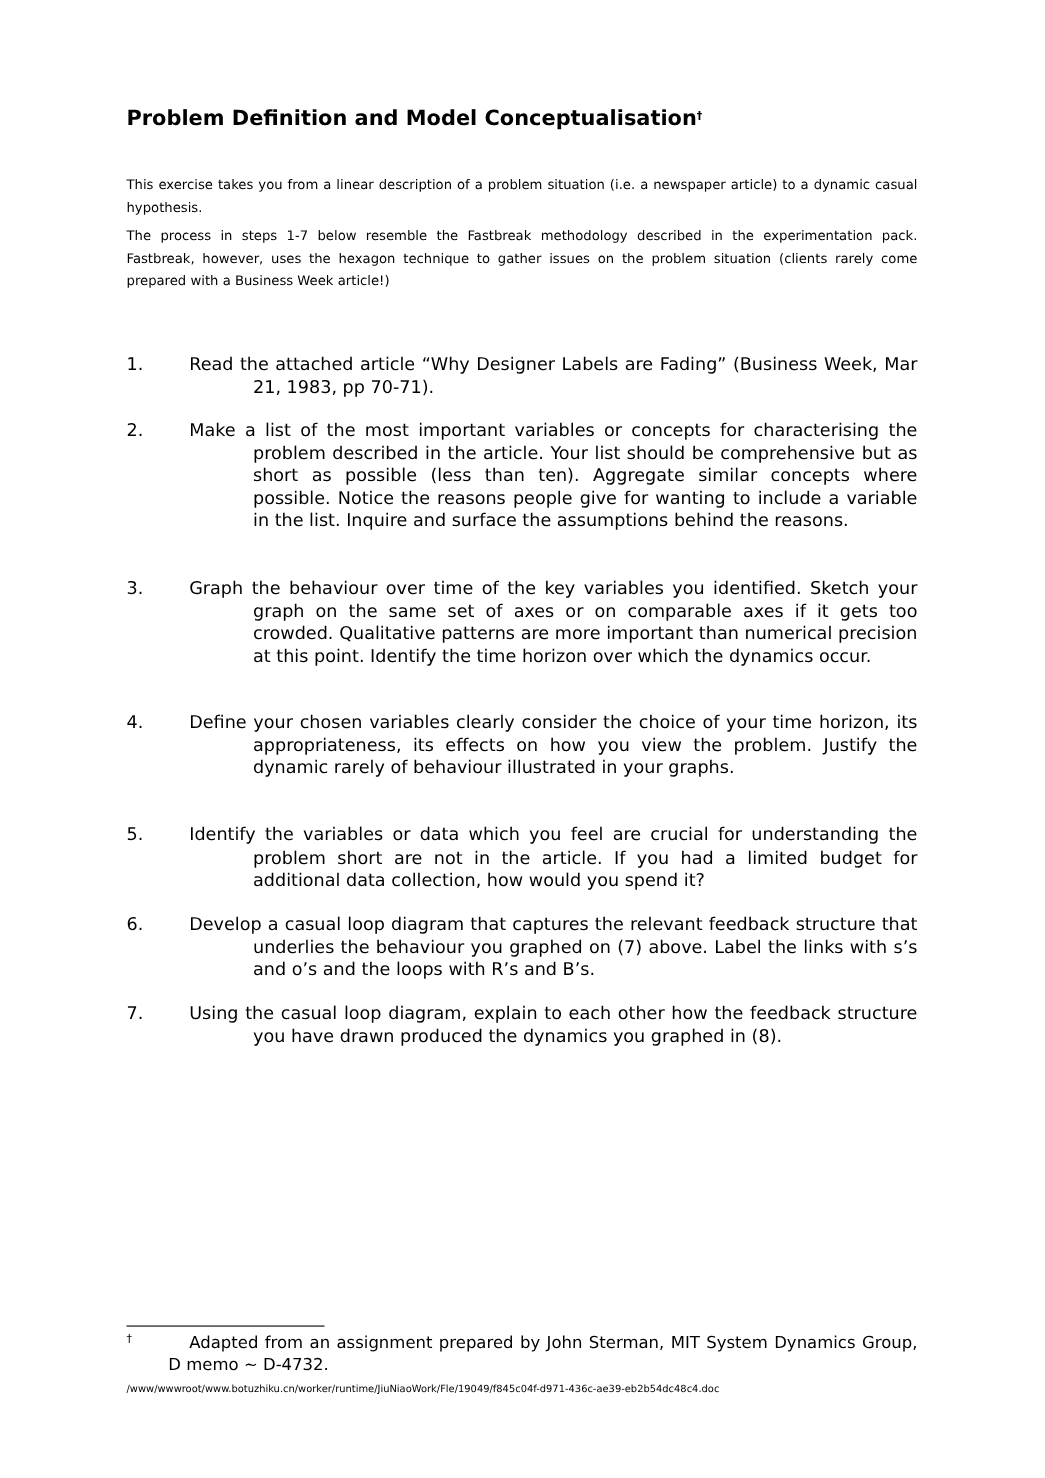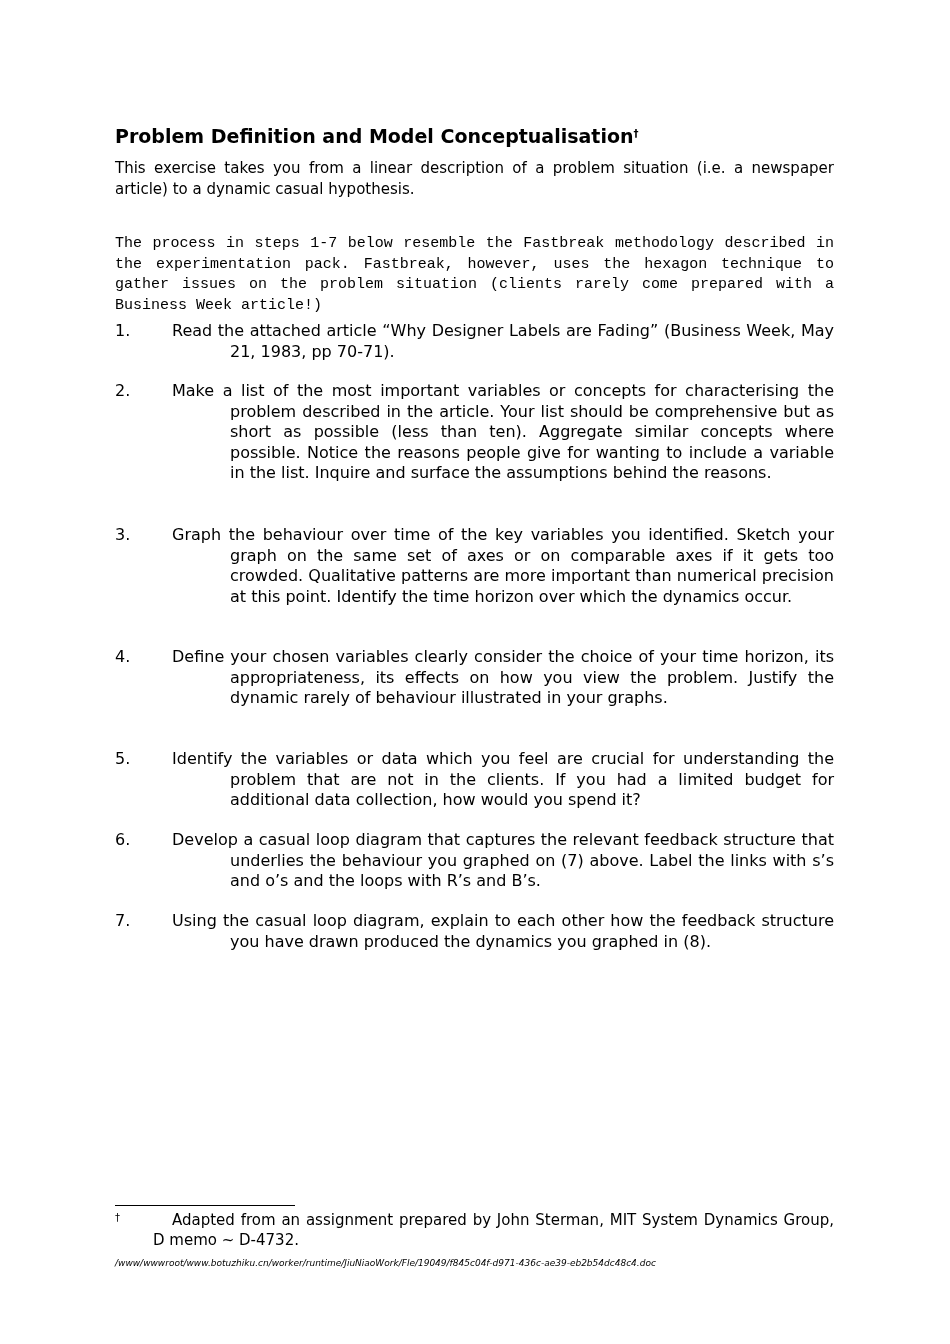--- a/index.html
+++ b/index.html
@@ -3,29 +3,29 @@
   <meta charset="utf-8">
   <style>
     html, body { margin: 0; padding: 0; background: #ffffff; }
     body {
       width: 950px; height: 1344px; position: relative; overflow: hidden;
       font-family: "DejaVu Sans", sans-serif; color: #000;
     }
     .page { position: absolute; left: 115px; top: 0; width: 719px; }
     .title {
       position: absolute; top: 96px; left: 0;
-      font-weight: bold; font-size: 19px; line-height: 24px; white-space: nowrap; margin-top: 28px;
+      font-weight: bold; font-size: 19px; line-height: 24px; white-space: nowrap;
     }
     .title sup { font-size: 10px; vertical-align: top; position: relative; top: -2px; }
     .para {
       position: absolute; left: 0; width: 719px;
-      font-size: 15px; line-height: 20.6px; text-align: justify;
+      font-size: 12px; line-height: 20.6px; text-align: justify;
     }
     .p1 { top: 158px; }
-    .p2 { top: 234px; font-family: Liberation Mono, monospace; }
+    .p2 { top: 204px; }
     .item {
       position: absolute; left: 0; width: 719px;
       font-size: 16px; line-height: 20.6px; text-align: justify;
     }
     .item .num { position: absolute; left: 0; top: 0; }
     .item .txt {
       display: block; padding-left: 115px; text-indent: -58px; text-align: justify;
     }
     .i1 { top: 321px; }
     .i2 { top: 381px; }
@@ -38,51 +38,51 @@
       position: absolute; left: 115px; top: 1205px; width: 180px; height: 1px; background: #000;
     }
     .footnote {
       position: absolute; left: 115px; top: 1210px; width: 719px;
       font-size: 15px; line-height: 20px; text-align: justify;
     }
     .footnote .mark { position: absolute; left: 0; top: -2px; font-size: 10px; }
     .footnote .ftxt { display: block; padding-left: 38px; text-indent: 19px; }
     .path {
       position: absolute; left: 115px; top: 1257px;
-      font-size: 9px; line-height: 12px; white-space: nowrap; font-style: italic;
+      font-size: 9px; line-height: 12px; white-space: nowrap;
     }
   </style>
 </head>
 <body>
 
 <div class="page">
   <div class="title"><span>Problem Definition and Model Conceptualisation</span><sup>†</sup></div>
 
   <p class="para p1" style="margin:0">This exercise takes you from a linear description of a problem situation (i.e. a newspaper article) to a dynamic casual hypothesis.</p>
   <p class="para p2" style="margin:0">The process in steps 1-7 below resemble the Fastbreak methodology described in the experimentation pack.  Fastbreak, however, uses the hexagon technique to gather issues on the problem situation (clients rarely come prepared with a Business Week article!)</p>
 
   <div class="item i1">
     <span class="num">1.</span>
-    <span class="txt">Read the attached article “Why Designer Labels are Fading” (Business Week, May 21, 1983, pp 70-71).</span>
+    <span class="txt">Read the attached article “Why Designer Labels are Fading” (Business Week, Mar 21, 1983, pp 70-71).</span>
   </div>
   <div class="item i2">
     <span class="num">2.</span>
     <span class="txt">Make a list of the most important variables or concepts for characterising the problem described in the article.  Your list should be comprehensive but as short as possible (less than ten).  Aggregate similar concepts where possible.  Notice the reasons people give for wanting to include a variable in the list.  Inquire and surface the assumptions behind the reasons.</span>
   </div>
   <div class="item i3">
     <span class="num">3.</span>
     <span class="txt">Graph the behaviour over time of the key variables you identified.  Sketch your graph on the same set of axes or on comparable axes if it gets too crowded.  Qualitative patterns are more important than numerical precision at this point.  Identify the time horizon over which the dynamics occur.</span>
   </div>
   <div class="item i4">
     <span class="num">4.</span>
     <span class="txt">Define your chosen variables clearly consider the choice of your time horizon, its appropriateness, its effects on how you view the problem.  Justify the dynamic rarely of behaviour illustrated in your graphs.</span>
   </div>
   <div class="item i5">
     <span class="num">5.</span>
-    <span class="txt">Identify the variables or data which you feel are crucial for understanding the problem that are not in the clients.  If you had a limited budget for additional data collection, how would you spend it?</span>
+    <span class="txt">Identify the variables or data which you feel are crucial for understanding the problem short are not in the article.  If you had a limited budget for additional data collection, how would you spend it?</span>
   </div>
   <div class="item i6">
     <span class="num">6.</span>
     <span class="txt">Develop a casual loop diagram that captures the relevant feedback structure that underlies the behaviour you graphed on (7) above.  Label the links with s’s and o’s and the loops with R’s and B’s.</span>
   </div>
   <div class="item i7">
     <span class="num">7.</span>
     <span class="txt">Using the casual loop diagram, explain to each other how the feedback structure you have drawn produced the dynamics you graphed in (8).</span>
   </div>
 </div>

